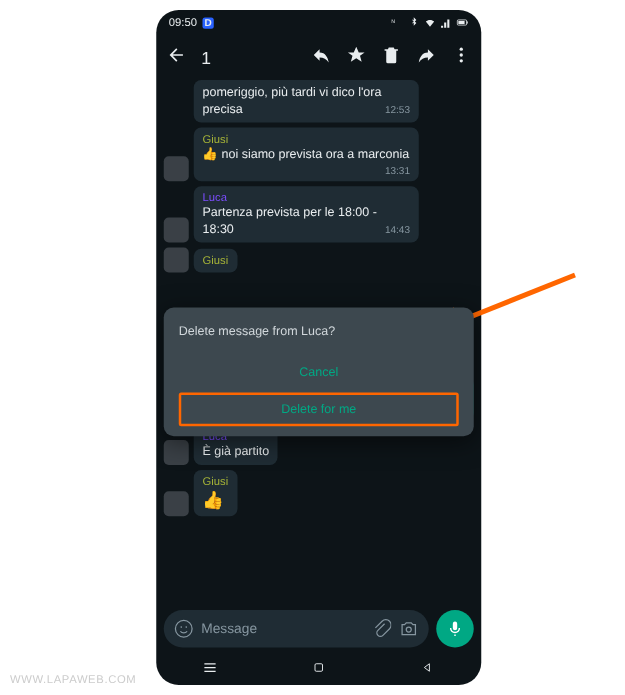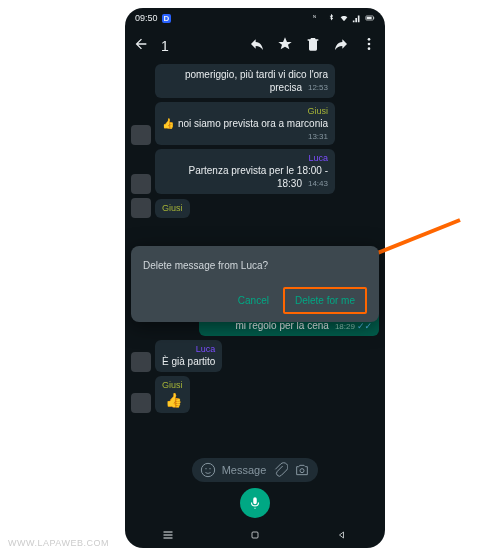--- a/index.html
+++ b/index.html
@@ -10,35 +10,35 @@
 .status-right { display: flex; align-items: center; gap: 3px; }
 .status-icon { width: 10px; height: 10px; }
 .badge { background: #2962ff; border-radius: 2px; padding: 0 2px; font-size: 8px; font-weight: bold; }
 .toolbar { display: flex; align-items: center; padding: 6px 8px; gap: 12px; color: #e9edef; height: 36px; }
 .toolbar svg { width: 16px; height: 16px; fill: #e9edef; }
 .toolbar-count { font-size: 14px; flex: 1; }
 .chat { flex: 1; overflow: hidden; padding: 0 6px; position: relative; }
 .msg-row { display: flex; margin-bottom: 4px; align-items: flex-end; gap: 4px; }
 .msg-row.out { justify-content: flex-end; }
 .avatar { width: 20px; height: 20px; border-radius: 4px; background: #3a4046; flex-shrink: 0; }
-.bubble { background: #1f2c34; border-radius: 6px; padding: 4px 7px; max-width: 180px; font-size: 10px; color: #e9edef; position: relative; text-align: right; }
+.bubble { background: #1f2c34; border-radius: 6px; padding: 4px 7px; max-width: 180px; font-size: 10px; color: #e9edef; position: relative; }
 .bubble.out { background: #005c4b; }
 .sender { font-size: 9px; font-weight: 500; margin-bottom: 1px; }
 .sender.giusi { color: #a5b337; }
 .sender.luca { color: #7c4dff; }
 .msg-text { word-wrap: break-word; line-height: 1.3; }
 .time { font-size: 8px; color: #8696a0; float: right; margin-left: 6px; margin-top: 2px; }
 .time.out { color: #8ec5b6; }
 .ticks { display: inline-block; margin-left: 2px; color: #53bdeb; font-size: 9px; }
 .dialog { position: absolute; left: 6px; right: 6px; top: 182px; background: #3d484f; border-radius: 8px; padding: 14px 12px 8px; box-shadow: 0 4px 20px rgba(0,0,0,0.5); z-index: 10; }
 .dialog-title { color: #d1d7db; font-size: 10px; margin-bottom: 16px; }
-.dialog-actions { display: flex; justify-content: flex-end; gap: 4px; }
+.dialog-actions { display: flex; justify-content: flex-end; gap: 4px; flex-direction: column; }
 .dialog-btn { color: #00a884; font-size: 10px; font-weight: 500; padding: 6px 10px; background: none; border: none; cursor: pointer; }
 .highlight { border: 2px solid #ff6600; border-radius: 2px; }
-.input-bar { display: flex; align-items: center; padding: 6px; gap: 6px; flex-direction: column; }
+.input-bar { display: flex; align-items: center; padding: 6px; gap: 6px; }
 .input-box { flex: 1; background: #1f2c34; border-radius: 18px; display: flex; align-items: center; padding: 4px 8px; gap: 6px; height: 30px; }
 .input-box svg { width: 16px; height: 16px; fill: #8696a0; }
 .input-placeholder { color: #8696a0; font-size: 11px; flex: 1; }
 .mic-btn { width: 30px; height: 30px; border-radius: 50%; background: #00a884; display: flex; align-items: center; justify-content: center; }
 .mic-btn svg { width: 14px; height: 14px; fill: #fff; }
 .nav-bar { display: flex; justify-content: space-around; align-items: center; padding: 6px 0; height: 24px; }
 .nav-bar svg { width: 12px; height: 12px; fill: #e9edef; }
 .emoji { font-size: 14px; }
 .watermark { position: absolute; left: 8px; bottom: 8px; font-size: 9px; color: #ccc; letter-spacing: 0.5px; }
 .arrow { position: absolute; pointer-events: none; }

